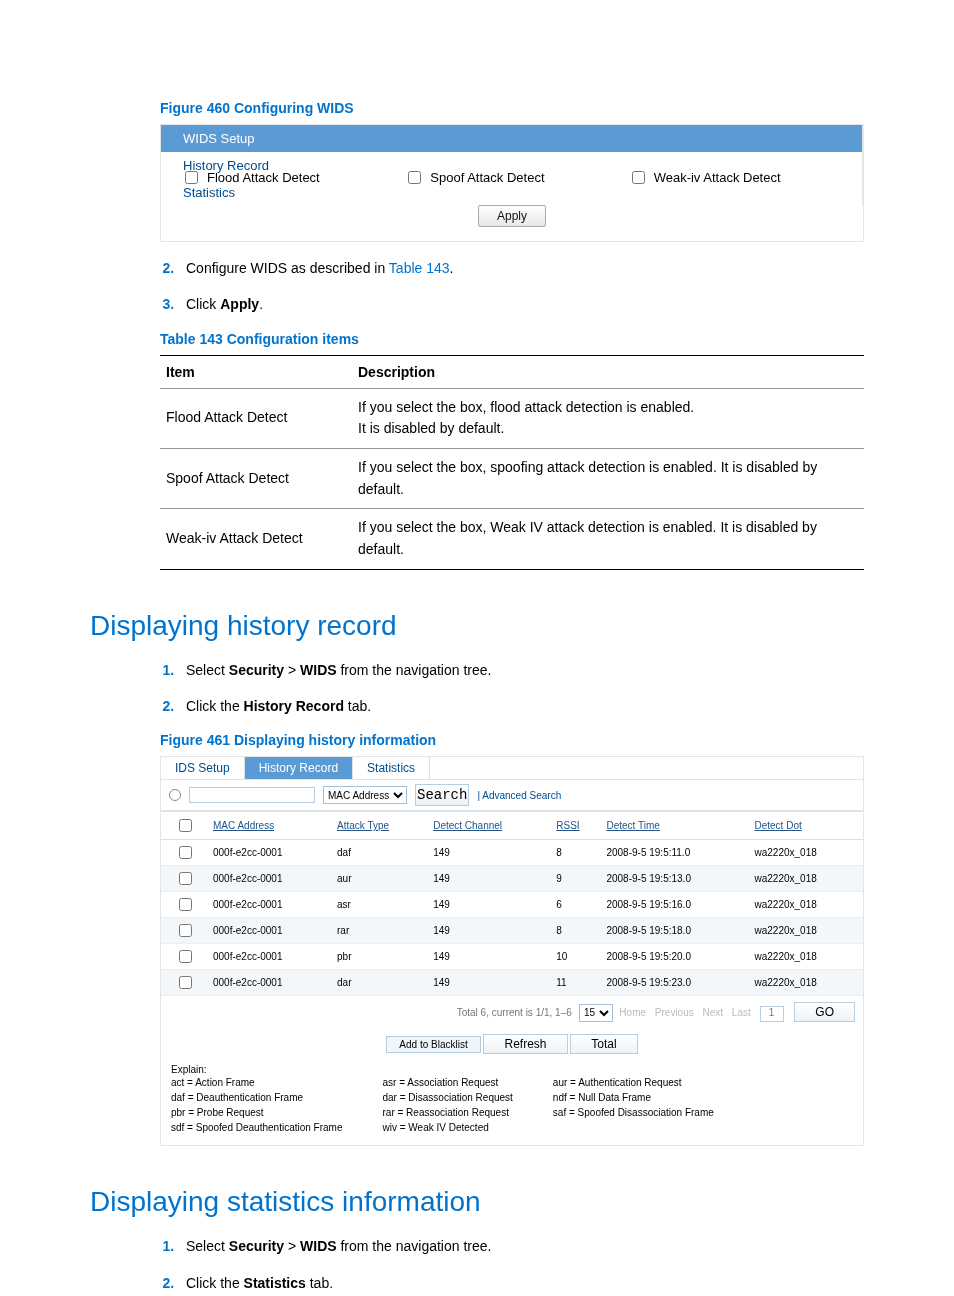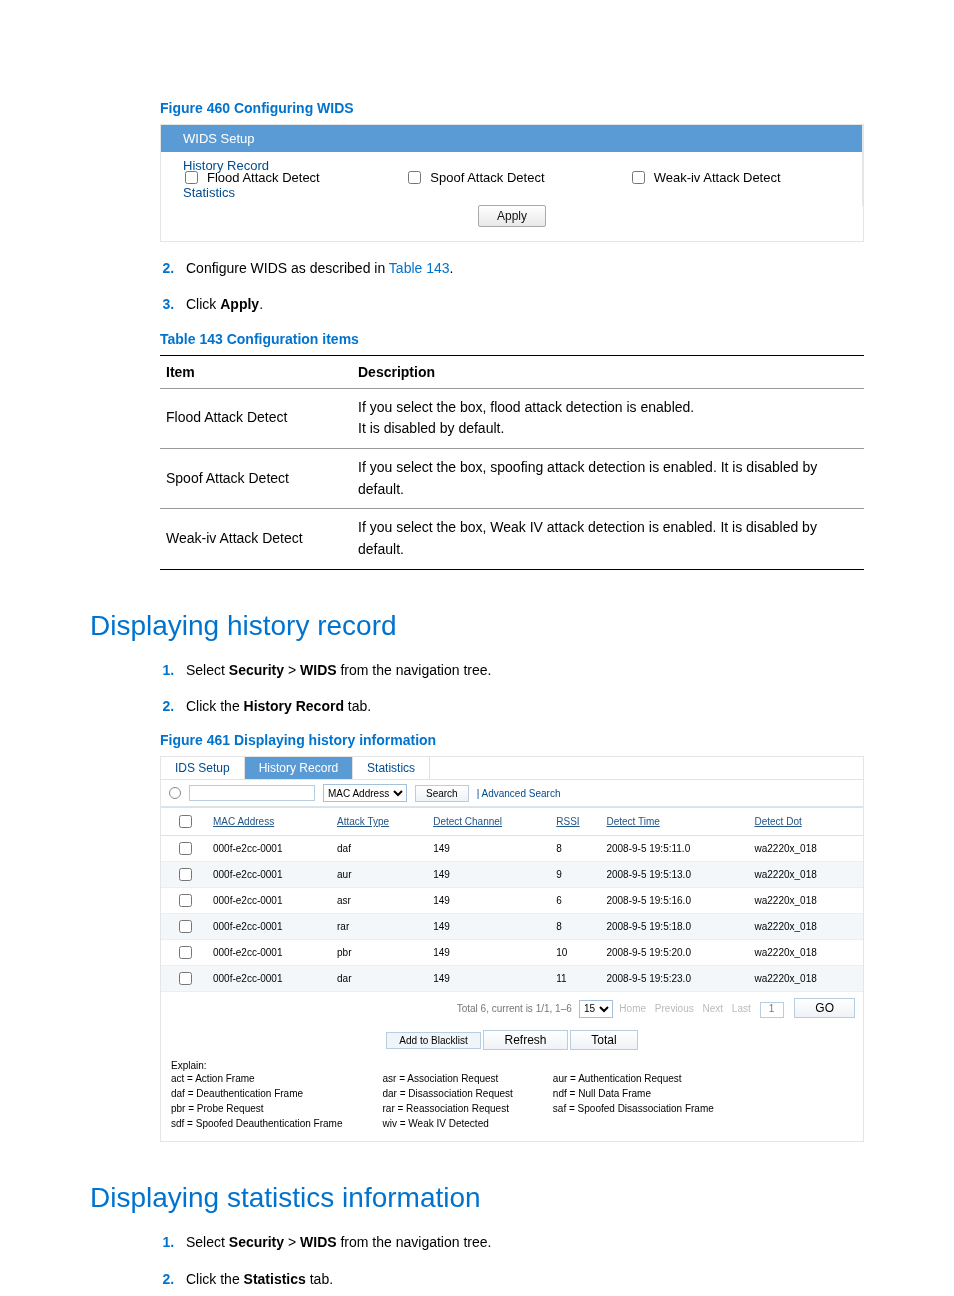--- a/index.html
+++ b/index.html
@@ -34,21 +34,21 @@
 
   
   .fig461{border:1px solid #e5e5e5;font-size:10px;margin-bottom:12px;}
   .fig461 .tabbar{display:flex;height:22px;}
   .fig461 .tab{padding:4px 14px;color:#004b8d;border-right:1px solid #e0e0e0;font-size:12px;}
   .fig461 .tab.sel{background:#5a9bd5;color:#fff;}
   .fig461 .searchbar{display:flex;align-items:center;gap:8px;border-top:1px solid #dbe5ee;border-bottom:1px solid #dbe5ee;padding:4px 8px;}
   .fig461 .mag{display:inline-block;width:10px;height:10px;border:1px solid #888;border-radius:50%;position:relative;}
   .fig461 .srchbox{flex:0 0 124px;height:14px;border:1px solid #b9cde0;}
   .fig461 select{font-size:10px;height:18px;border:1px solid #a7c0d9;background:#fff;}
-  .fig461 .sbtn{background:linear-gradient(#fff,#eef2f6);border:1px solid #b9cde0;padding:2px 10px;font-size:10px;}
+  .fig461 .sbtn{background:linear-gradient(#fff,#eef2f6);border:1px solid #b9cde0;padding:2px 1px;font-size:14px;font-family:Liberation Mono, monospace;}
   .fig461 .adv{color:#004b8d;font-size:10px;}
   .fig461 table{width:100%;border-collapse:collapse;font-size:10px;}
   .fig461 th{color:#225588;font-weight:normal;border-top:1px solid #d8e2ec;border-bottom:1px solid #d8e2ec;padding:4px 4px;text-align:left;text-decoration:underline;}
   .fig461 th.first{width:40px;text-align:center;text-decoration:none;}
   .fig461 td{border-bottom:1px solid #ebeff3;padding:3px 4px;}
   .fig461 td.c{text-align:center;}
   .fig461 tr.alt{background:#f4f7fa;}
   .fig461 .pager{text-align:right;padding:6px 8px;color:#777;}
   .fig461 .pager .pgbox{border:1px solid #b9cde0;width:22px;height:14px;display:inline-block;text-align:center;vertical-align:middle;}
   .fig461 .bl{background:#f0f5fa;border:1px solid #b9cde0;padding:2px 12px;font-size:10px;}

